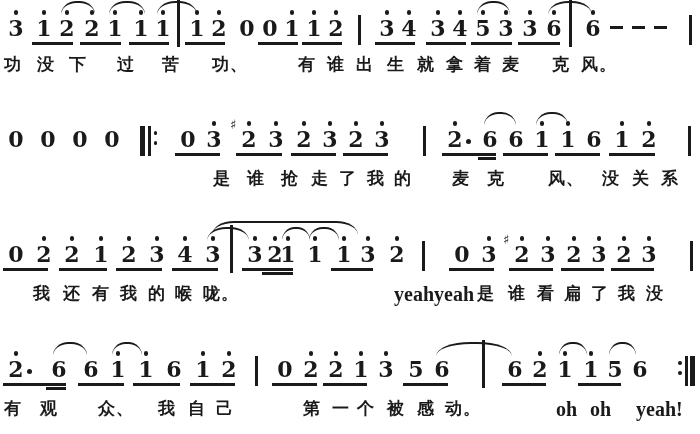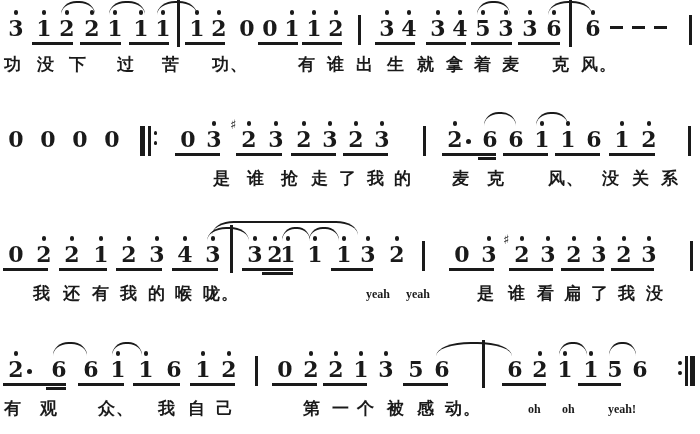--- a/index.html
+++ b/index.html
@@ -41,21 +41,21 @@
     border-top:2.4px solid var(--ink,#161616);
     border-radius:50% 50% 0 0 / 110% 110% 0 0;
   }
   .slur.flat{height:16px;border-radius:22px 22px 0 0 / 14px 14px 0 0;}
   .dash{position:absolute;width:13px;height:3.2px;background:var(--ink,#161616);}
   .lyric{
     position:absolute;white-space:nowrap;
     font-family:"Liberation Serif", serif;font-weight:bold;font-size:17px;line-height:22px;
     color:var(--ink,#161616);letter-spacing:1px;
   }
-  .lyric.latin{font-size:12px;letter-spacing:0;}
+  .lyric.latin{font-size:20px;letter-spacing:0;margin-left:28px;}
 </style>
 </head>
 <body>
 
 <div class="page" style="--bg: #ffffff; --ink: #1a1a1a;">
   <div class="score">
       <div class="system">
         <div class="note" style="left: 8px; top: 16px;"><span>3</span><div class="hidot"></div></div>
         <div class="note" style="left: 36px; top: 16px;"><span>1</span><div class="hidot"></div></div>
         <div class="note" style="left: 59px; top: 16px;"><span>2</span><div class="hidot"></div></div>

